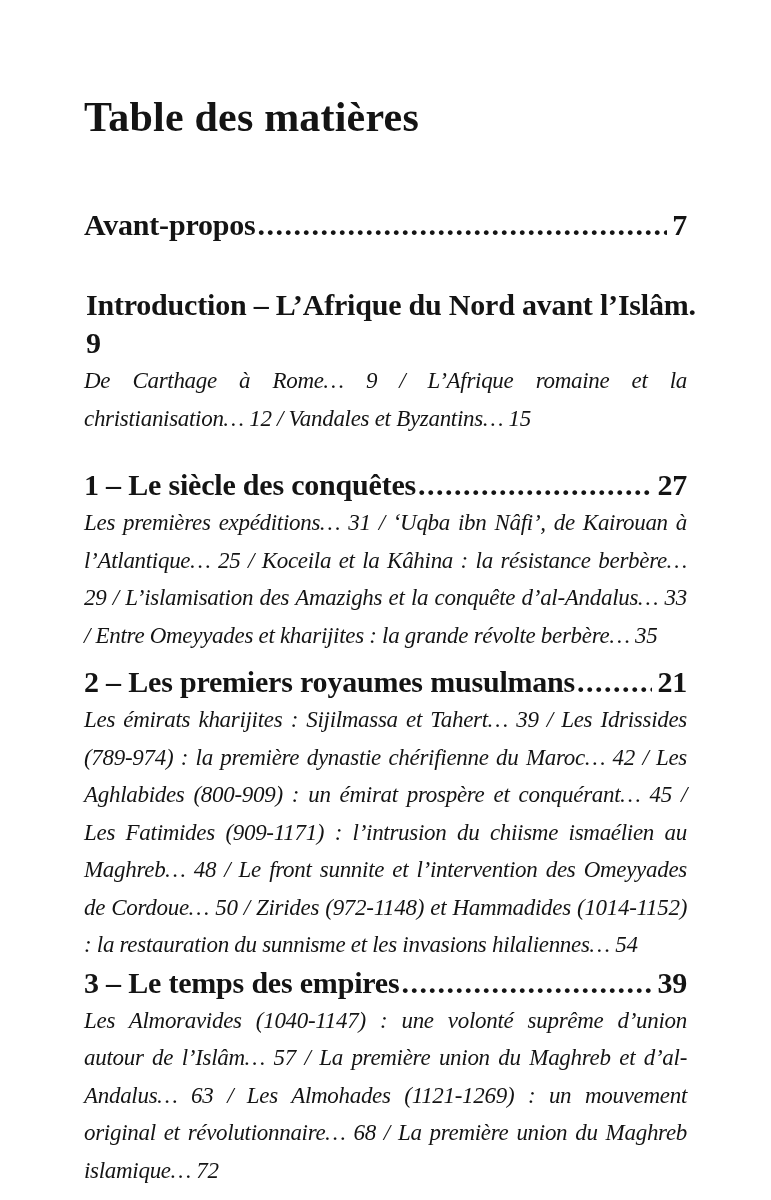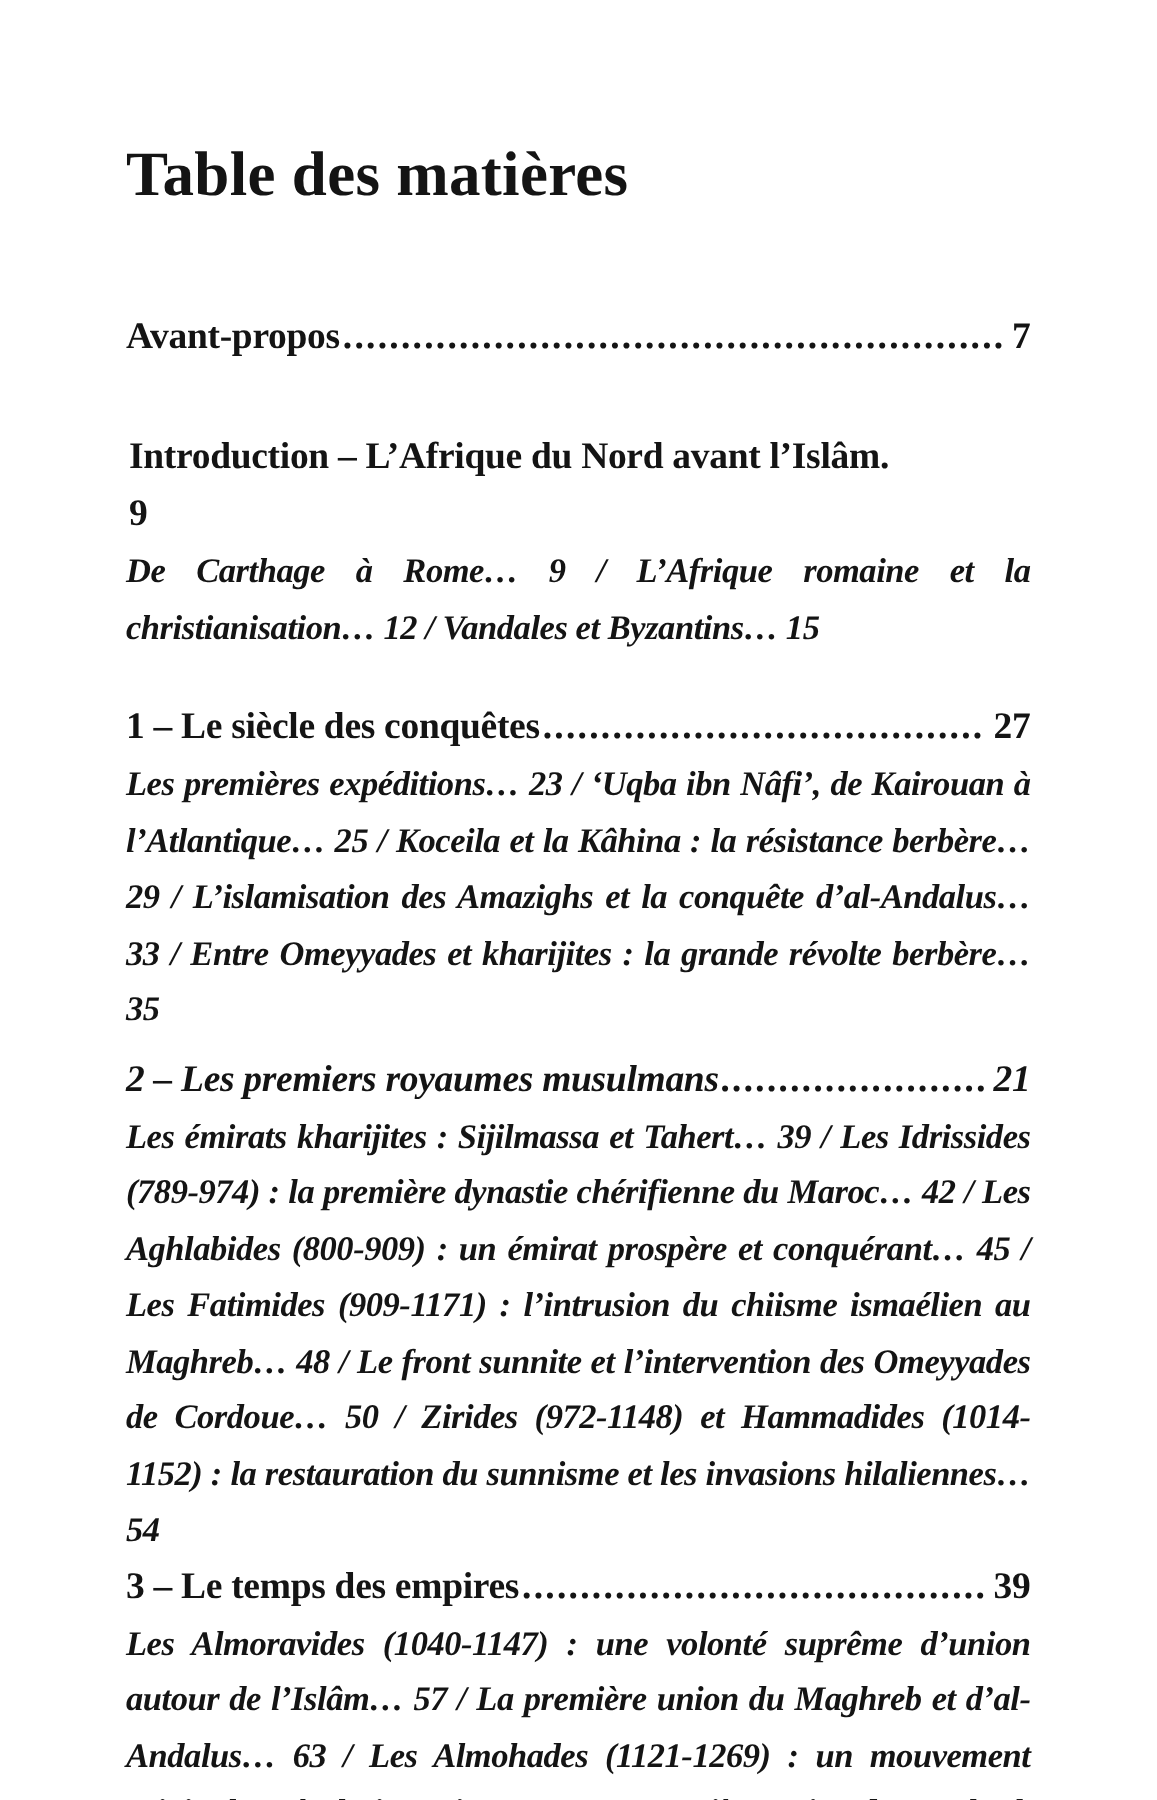--- a/index.html
+++ b/index.html
@@ -23,46 +23,46 @@
     font-size: 42px;
     line-height: 54px;
     font-weight: 700;
     text-align: left;
     letter-spacing: 0.2px;
   }
   .toc-row {
     display: flex;
     align-items: baseline;
     font-weight: 700;
-    font-size: 25px;
+    font-size: 30px;
     line-height: 38px;
     letter-spacing: -0.2px;
     white-space: nowrap;
   }
   .toc-row .label { flex: 0 0 auto; }
   .toc-row .leader {
     flex: 1 1 auto;
     overflow: hidden;
     white-space: nowrap;
     margin: 0 5px 0 2px;
     letter-spacing: 1.5px;
   }
   .toc-row .pageno { flex: 0 0 auto; }
   .toc-sub {
     font-style: italic;
-    font-weight: 700;
+    font-weight: 400;
     font-size: 23px;
     line-height: 37.5px;
     letter-spacing: -0.3px;
     text-align: justify;
   }
   .mt-avant { margin-top: 62px; }
   .mt-intro { margin-top: 42px; flex-direction: column; }
   .mt-ch1   { margin-top: 29px; }
-  .mt-ch2   { margin-top: 9px; font-style: italic; }
+  .mt-ch2   { margin-top: 9px; }
   .mt-ch3   { }
 </style>
 <title>Table des matières</title></head>
 <body>
 
 <div class="page">
 
   <h1 class="title">Table des matières</h1>
 
   <div>
@@ -78,21 +78,21 @@
       <span class="leader"></span>
       <span class="pageno">9</span>
     </div>
     <p class="toc-sub">De Carthage à Rome… 9 / L’Afrique romaine et la christianisation… 12 / Vandales et Byzantins… 15</p>
 
     <div class="toc-row mt-ch1">
       <span class="label">1 – Le siècle des conquêtes</span>
       <span class="leader">........................................................................................................................</span>
       <span class="pageno">27</span>
     </div>
-    <p class="toc-sub">Les premières expéditions… 23 / ‘Uqba ibn Nâfi’, de Kairouan à l’Atlantique… 25 / Koceila et la Kâhina : la résistance berbère… 29 / L’islamisation des Amazighs et la conquête d’al-Andalus… 33 / Entre Omeyyades et kharijites : la grande révolte berbère… 35</p>
+    <p class="toc-sub">Les premières expéditions… 31 / ‘Uqba ibn Nâfi’, de Kairouan à l’Atlantique… 25 / Koceila et la Kâhina : la résistance berbère… 29 / L’islamisation des Amazighs et la conquête d’al-Andalus… 33 / Entre Omeyyades et kharijites : la grande révolte berbère… 35</p>
 
     <div class="toc-row mt-ch2">
       <span class="label">2 – Les premiers royaumes musulmans</span>
       <span class="leader">........................................................................................................................</span>
       <span class="pageno">21</span>
     </div>
     <p class="toc-sub">Les émirats kharijites : Sijilmassa et Tahert… 39 / Les Idrissides (789-974) : la première dynastie chérifienne du Maroc… 42 / Les Aghlabides (800-909) : un émirat prospère et conquérant… 45 / Les Fatimides (909-1171) : l’intrusion du chiisme ismaélien au Maghreb… 48 / Le front sunnite et l’intervention des Omeyyades de Cordoue… 50 / Zirides (972-1148) et Hammadides (1014-1152) : la restauration du sunnisme et les invasions hilaliennes… 54</p>
 
     <div class="toc-row mt-ch3">
       <span class="label">3 – Le temps des empires</span>

